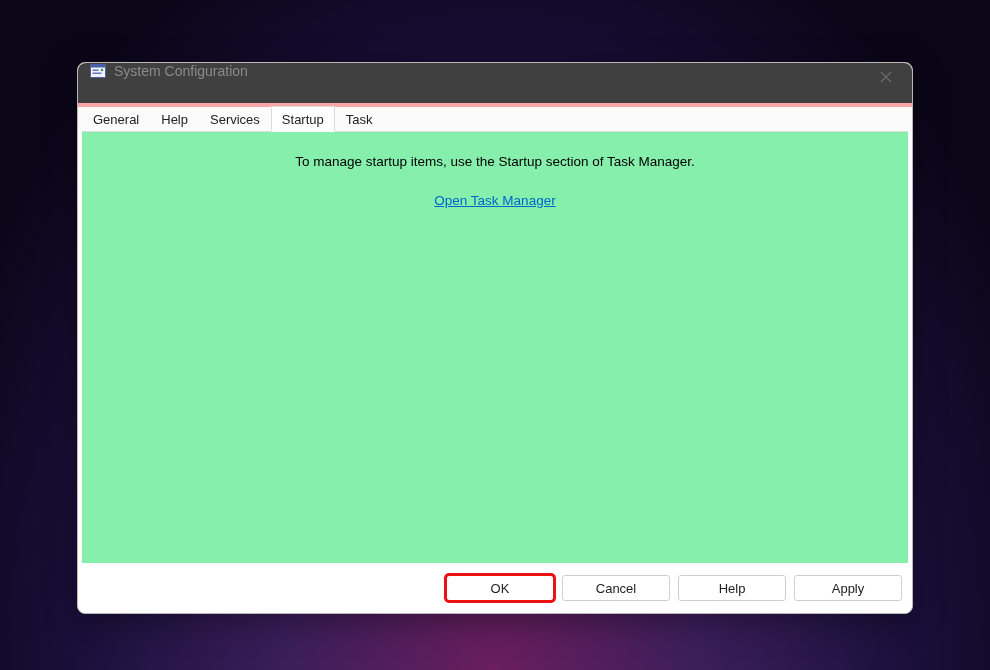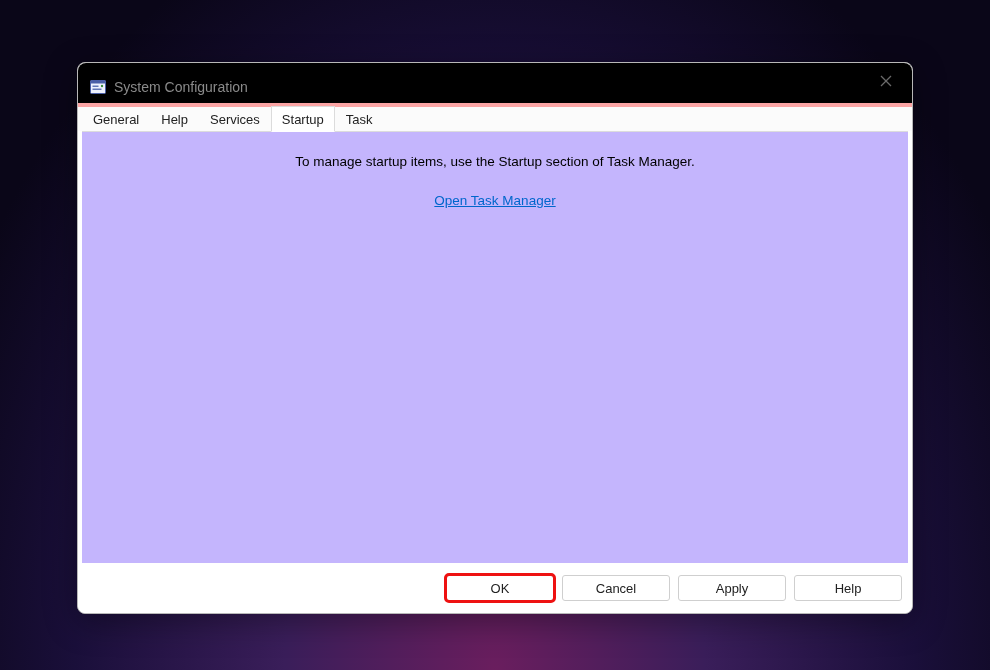--- a/index.html
+++ b/index.html
@@ -21,23 +21,23 @@
       background: #ffffff;
       border: 1px solid #b8b8b8;
       border-radius: 8px;
       box-shadow: 0 8px 32px rgba(0,0,0,0.35);
       display: flex;
       flex-direction: column;
     }
     .titlebar {
       height: 40px;
       display: flex;
-      align-items: flex-end;
-      padding: 8px 12px;
-      background: #000000;
+      align-items: flex-start;
+      padding: 0 12px;
+      background: #404040;
       border-radius: 8px 8px 0 0;
     }
     .titlebar-icon {
       width: 16px;
       height: 16px;
       margin-right: 8px;
       display: flex;
       align-items: center;
       justify-content: center;
     }
@@ -80,21 +80,21 @@
     }
     .tab.active {
       background: #ffffff;
       border-color: #dcdcdc;
       border-bottom: 1px solid #fff;
       z-index: 2;
       margin-top: 48px;
     }
     .tab-content {
       flex: 1;
-      background: #c4b5fd;
+      background: #86efac;
       border-top: 1px solid #dcdcdc;
       margin: 0 4px;
       padding-top: 18px;
       position: relative;
       text-align: center;
     }
     .content-message {
       color: #000;
       font-size: 13.5px;
       margin-top: 4px;
@@ -168,16 +168,16 @@
   </div>
 
   <div class="tab-content">
     <div class="content-message">To manage startup items, use the Startup section of Task Manager.</div>
     <a class="content-link">Open Task Manager</a>
   </div>
 
   <div class="button-row">
     <div class="btn btn-highlight">OK</div>
     <div class="btn">Cancel</div>
+    <div class="btn">Help</div>
     <div class="btn">Apply</div>
-    <div class="btn">Help</div>
   </div>
 </div>
 
 </body></html>

